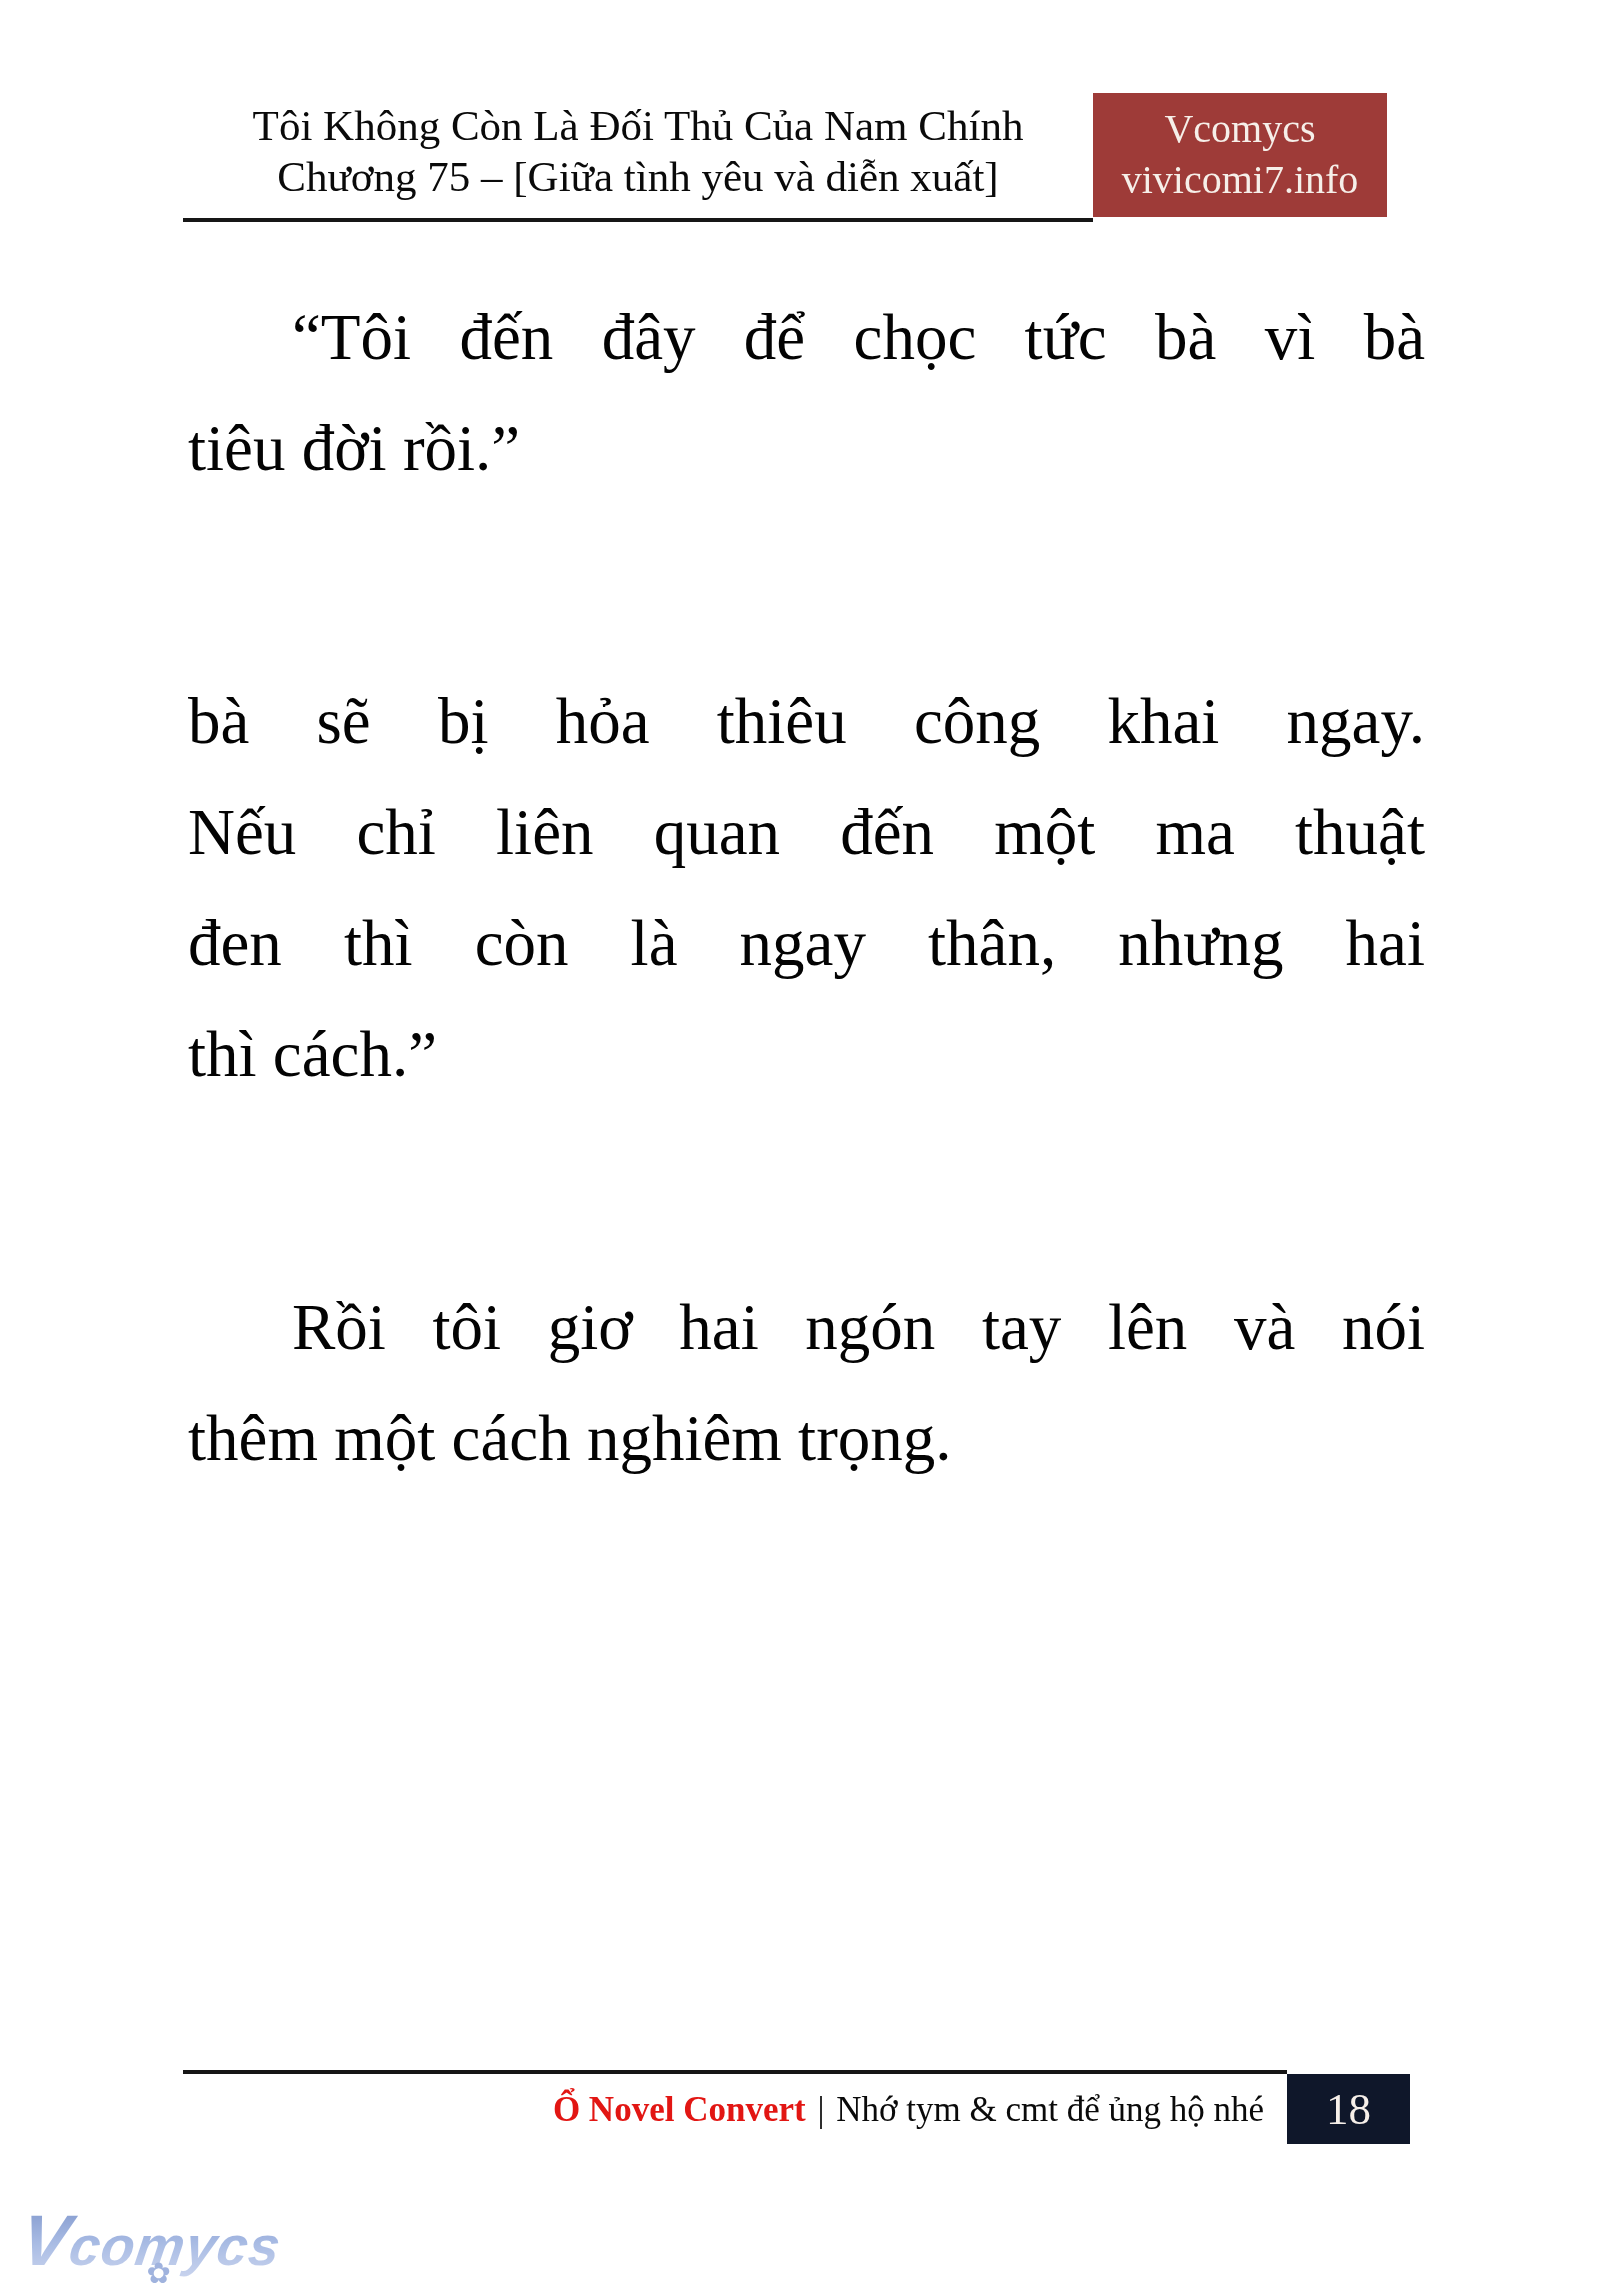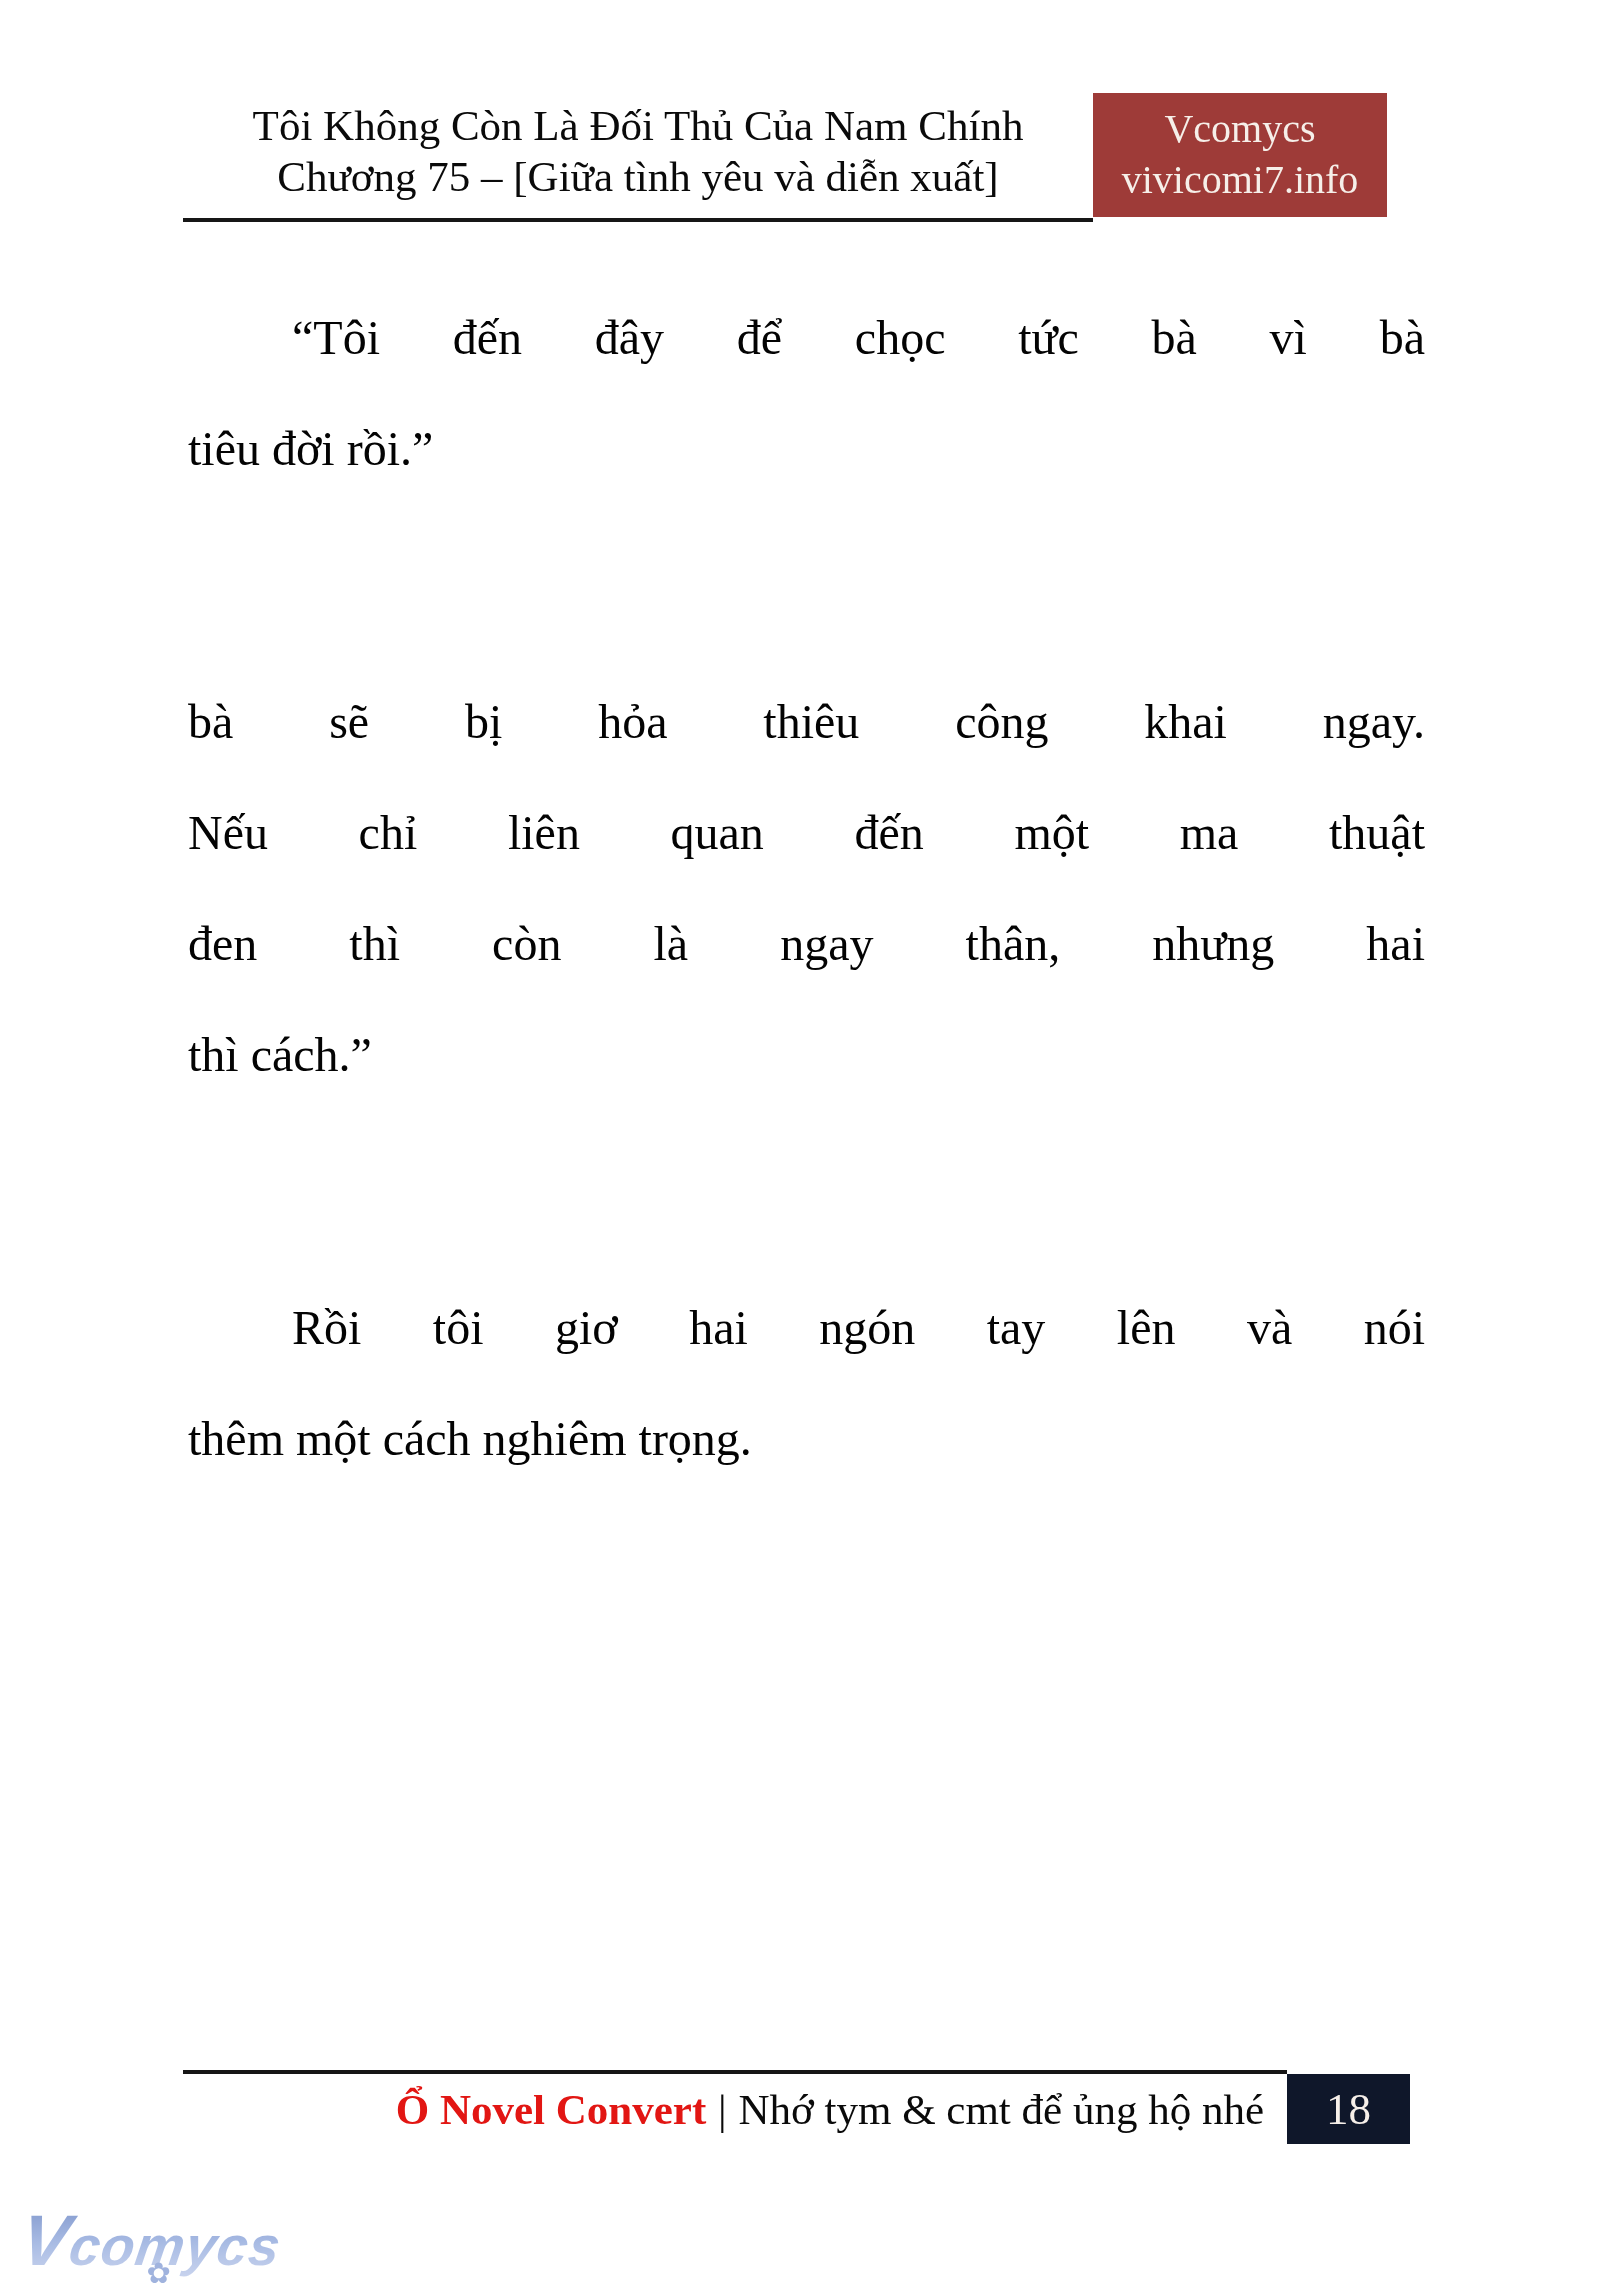--- a/index.html
+++ b/index.html
@@ -39,21 +39,21 @@
     left: 183px; top: 218px;
     width: 910px; height: 3.9px;
     background: #161616;
   }
 
   
   .content {
     position: absolute;
     left: 188px; top: 282px;
     width: 1237px;
-    font-size: 48px;
+    font-size: 65px;
     line-height: 111px;
     color: #030303;
   }
   .para { margin: 0 0 162px 0; }
   .para:last-child { margin-bottom: 0; }
   .line { text-align: justify; text-align-last: justify; }
   .line.first { text-indent: 104px; }
   .line.last { text-align-last: left; }
 
   
@@ -61,21 +61,21 @@
     position: absolute;
     left: 183px; top: 2070px;
     width: 1104px; height: 3.9px;
     background: #161616;
   }
   .footer-text {
     position: absolute;
     left: 183px; top: 2079px;
     width: 1081px;
     text-align: right;
-    font-size: 43px;
+    font-size: 35px;
     line-height: 61px;
     color: #0a0a0a;
     white-space: nowrap;
   }
   .footer-brand { font-weight: bold; }
   .footer-sep { padding: 0 11.8px; font-weight: normal; }
   .page-num-box {
     position: absolute;
     left: 1287px; top: 2074px;
     width: 123px; height: 70px;

